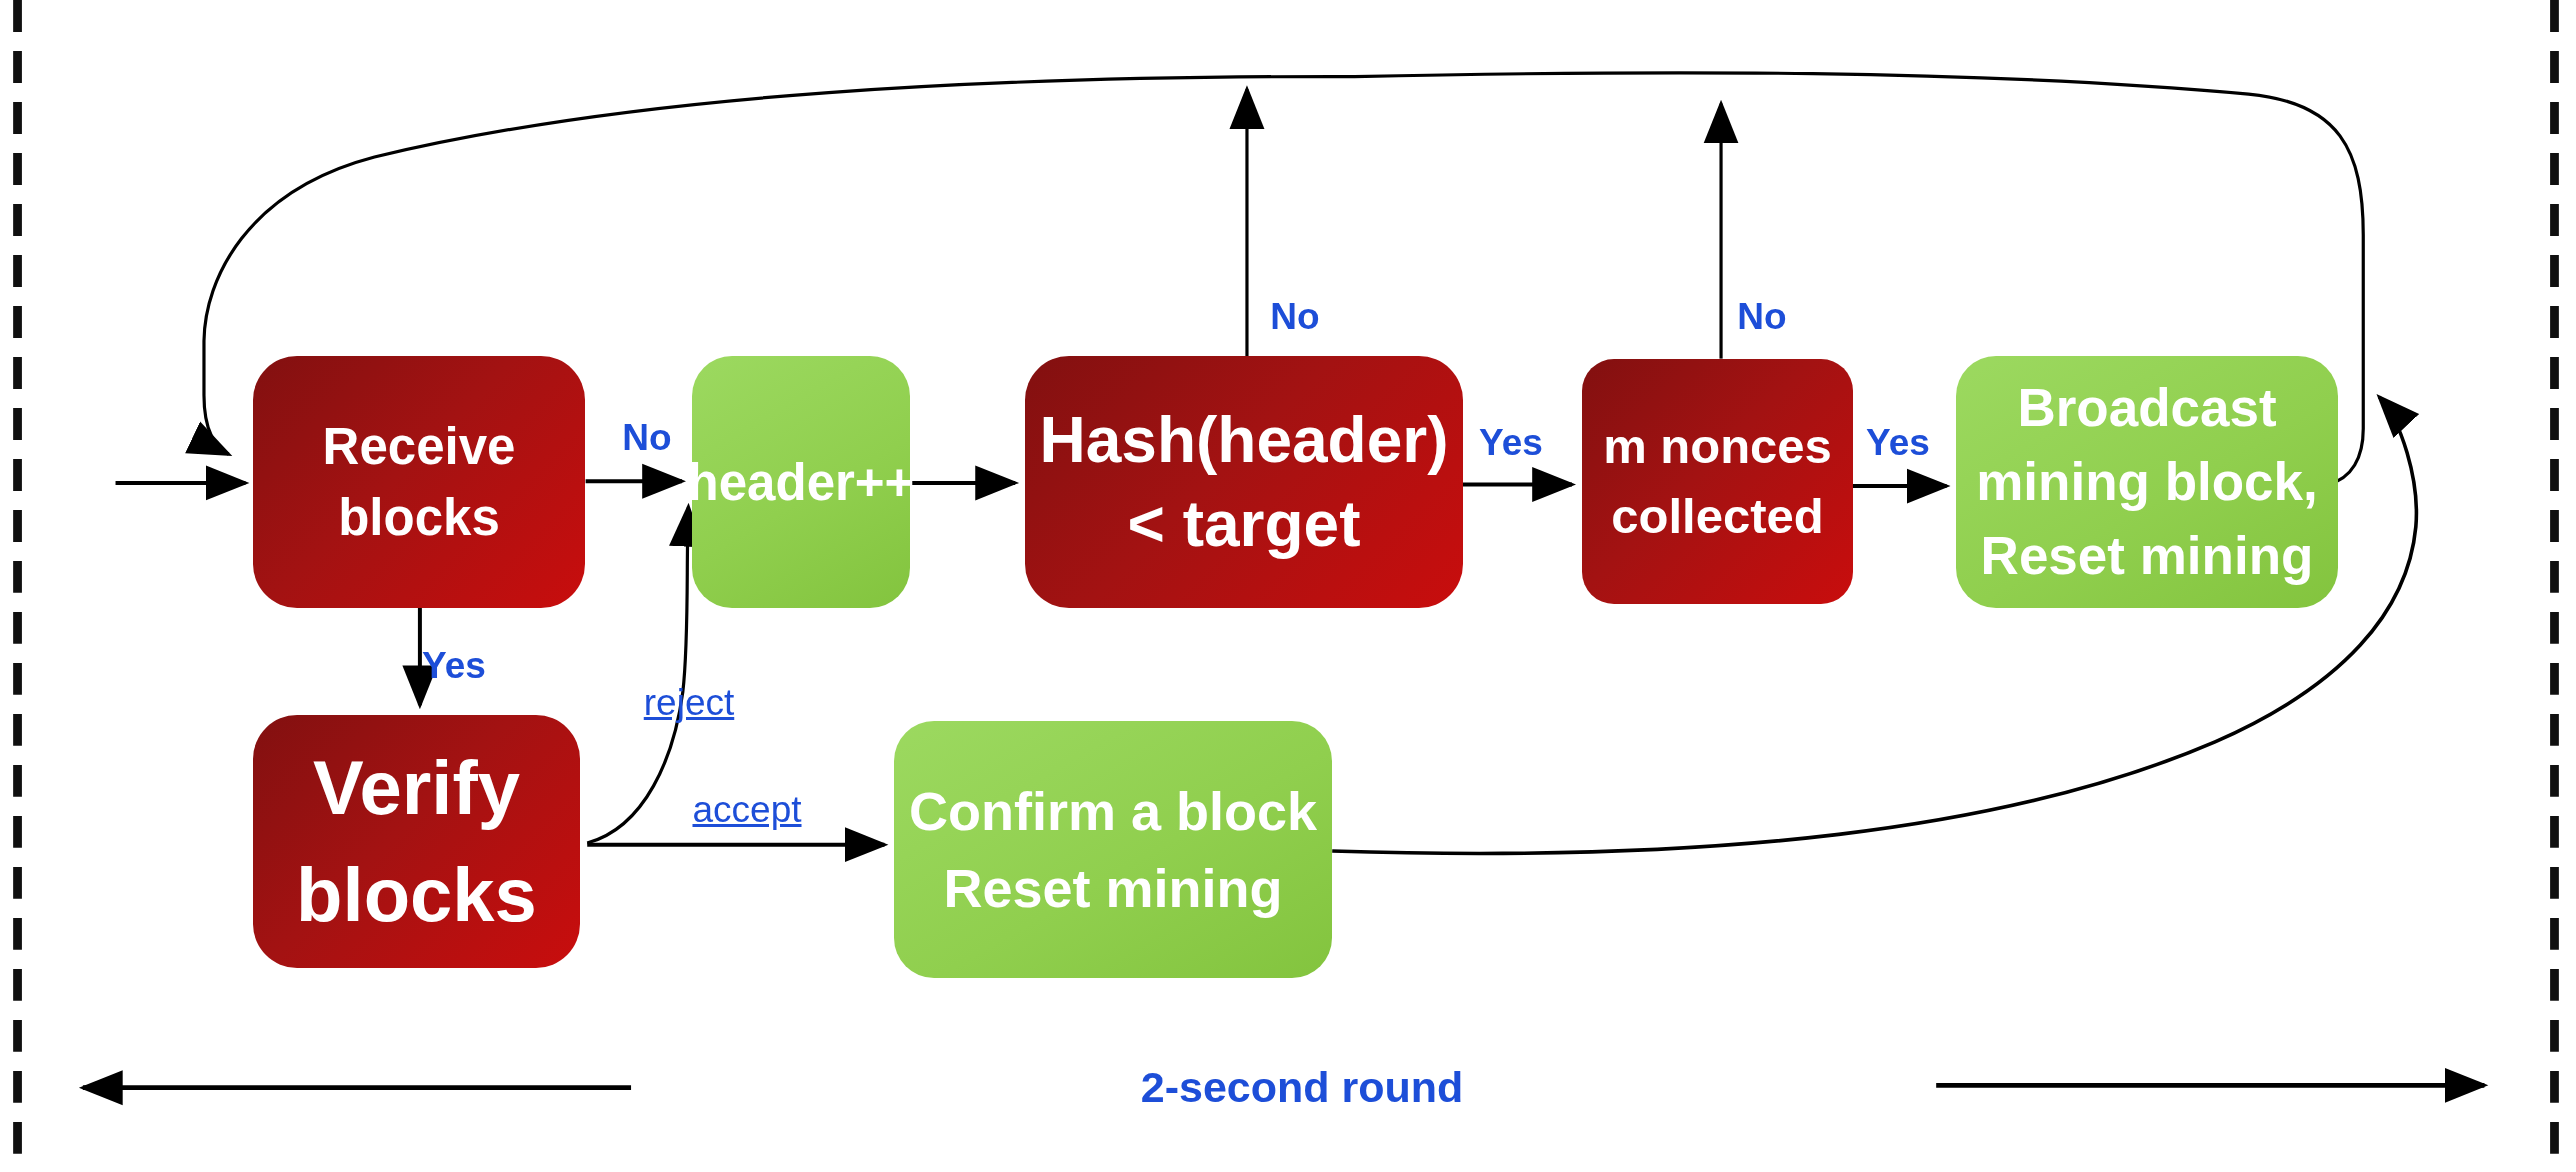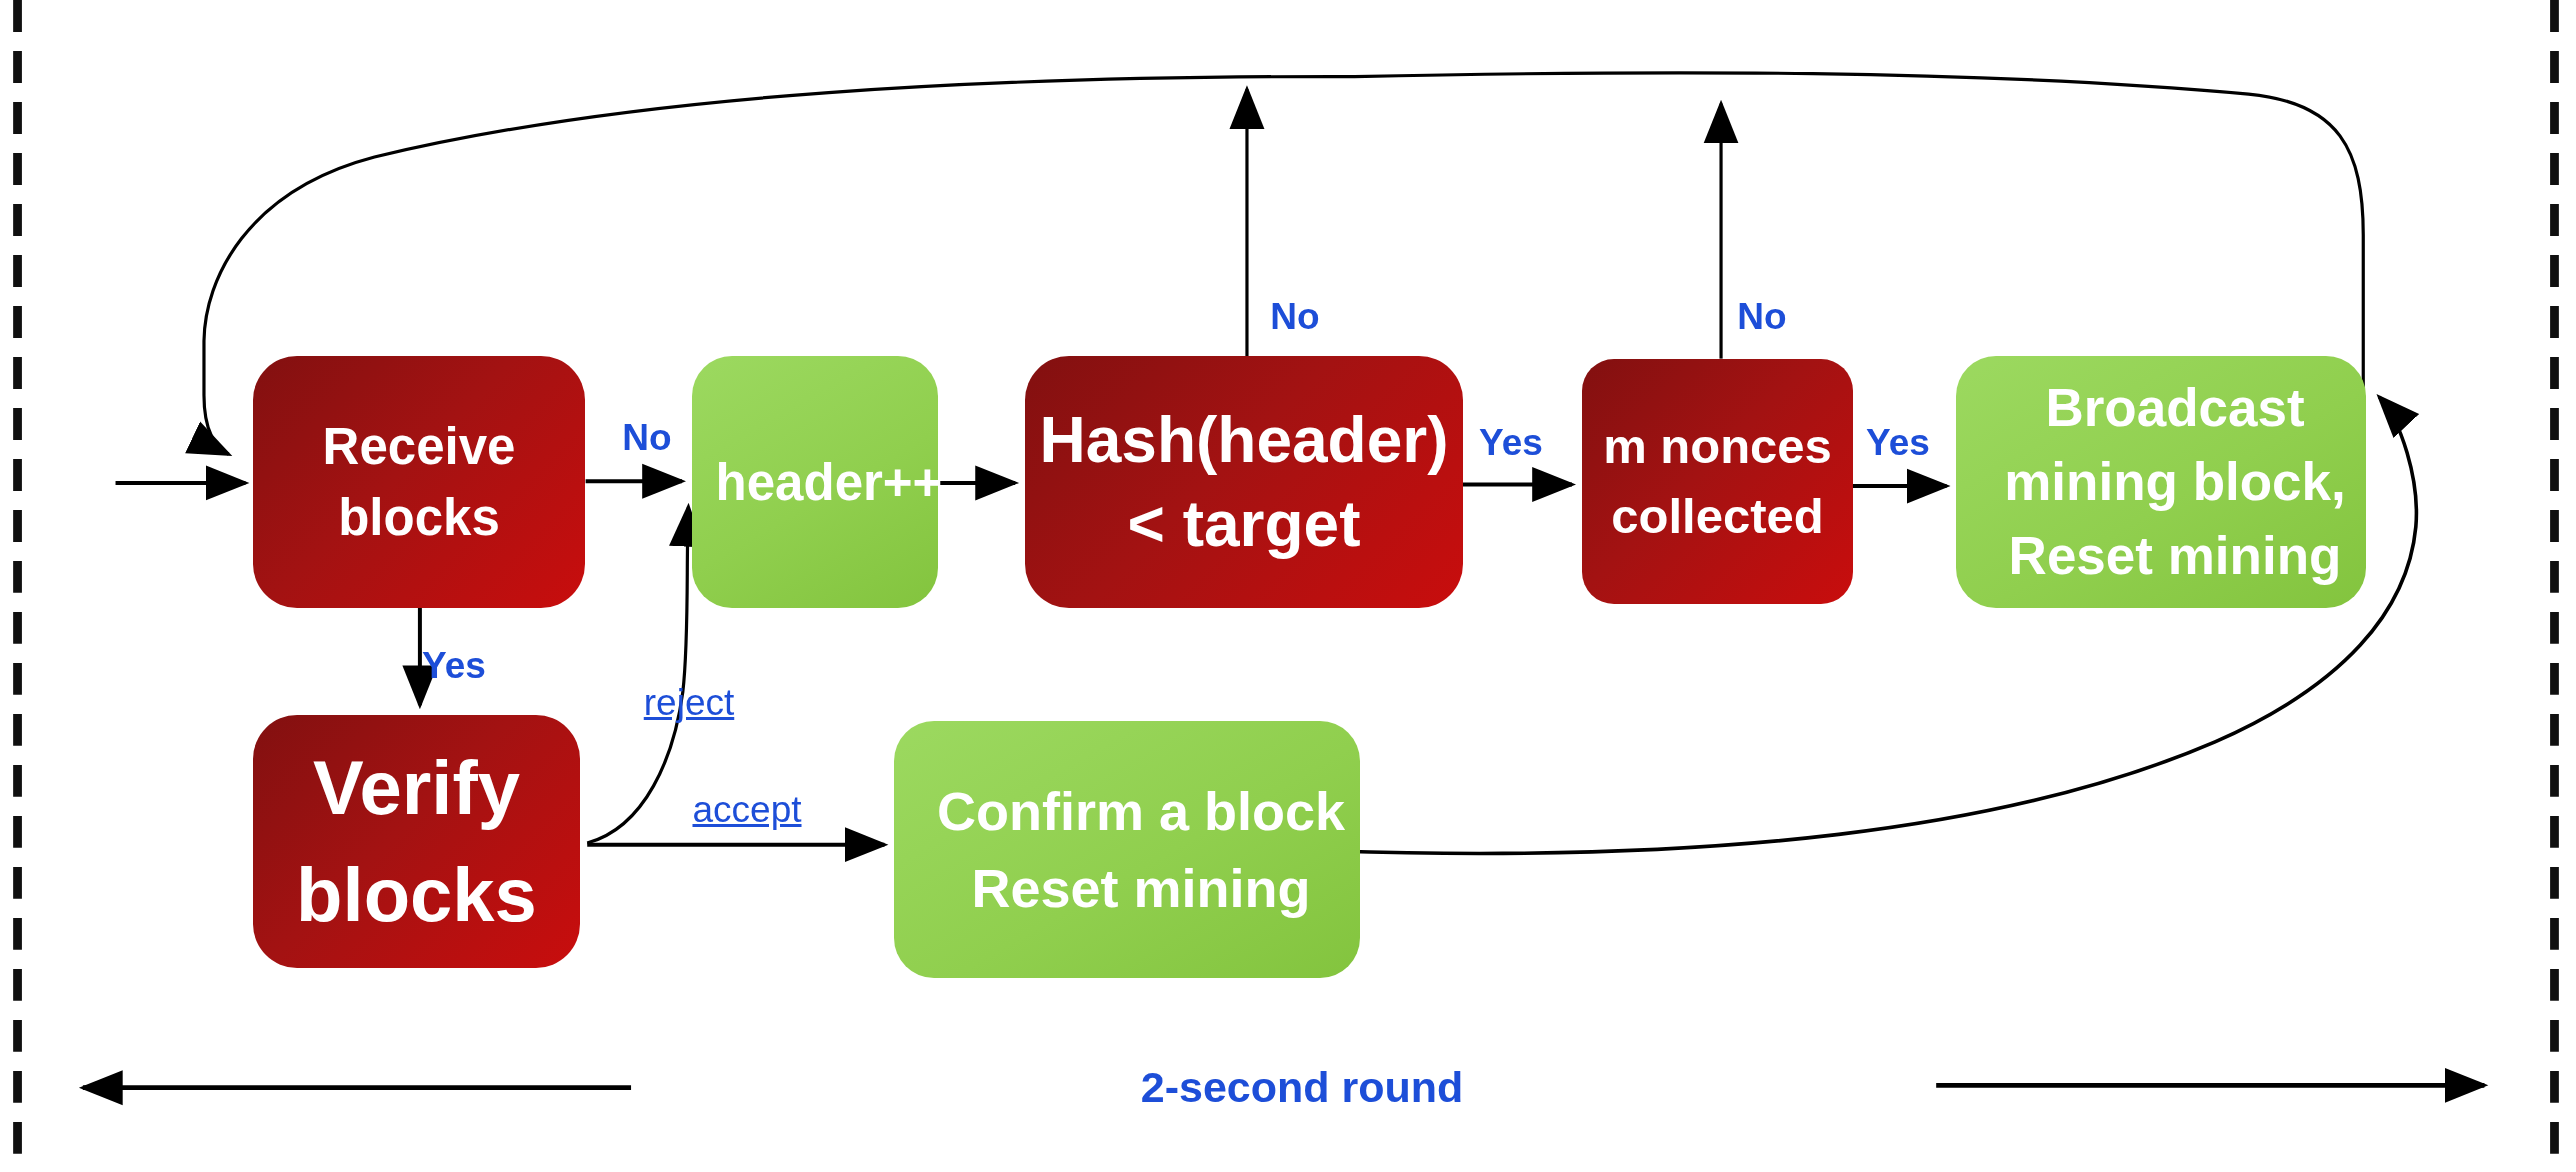--- a/index.html
+++ b/index.html
@@ -2,21 +2,21 @@
 <html style="font-size:12.7px"><head>
 <meta charset="utf-8">
 <style>
   html,body{margin:0;padding:0;background:#ffffff;}
   #canvas{position:relative;width:2576px;height:1173px;background:#ffffff;overflow:hidden;
           font-family:"Liberation Sans", sans-serif;}
   svg{position:absolute;left:0;top:0;}
   .node{position:absolute;display:flex;flex-direction:column;align-items:center;justify-content:center;
         color:#ffffff;font-weight:bold;text-align:center;}
   .red{background:linear-gradient(135deg,#821010 0%,#a31212 45%,#c90d0d 100%);border-radius:44px;}
-  .green{background:linear-gradient(150deg,#9cd960 0%,#90cf4e 55%,#83c43e 100%);border-radius:40px;padding-left:28px;}
+  .green{background:linear-gradient(150deg,#9cd960 0%,#90cf4e 55%,#83c43e 100%);border-radius:40px;}
   .node span{display:block;}
   #node-receive  {left:253px;  top:356px; width:332px; height:252px; font-size:51px; line-height:1.40;}
   #node-nonce    {left:692px;  top:356px; width:218px; height:252px; font-size:51px;}
   #node-hash     {left:1025px; top:356px; width:438px; height:252px; font-size:64px; line-height:1.32;}
   #node-mnonces  {left:1582px; top:359px; width:271px; height:245px; font-size:49px; line-height:1.42;border-radius:32px;}
   #node-broadcast{left:1956px; top:356px; width:382px; height:252px; font-size:53px; line-height:1.40;}
   #node-verify   {left:253px;  top:715px; width:327px; height:253px; font-size:76px; line-height:1.40;}
   #node-confirm  {left:894px; top:721px; width:438px; height:257px; font-size:54px; line-height:1.42;}
   .elabel{position:absolute;transform:translate(-50%,-50%);color:#1d4ed8;white-space:nowrap;}
   .lbl-b{font-size:37px;font-weight:bold;}

